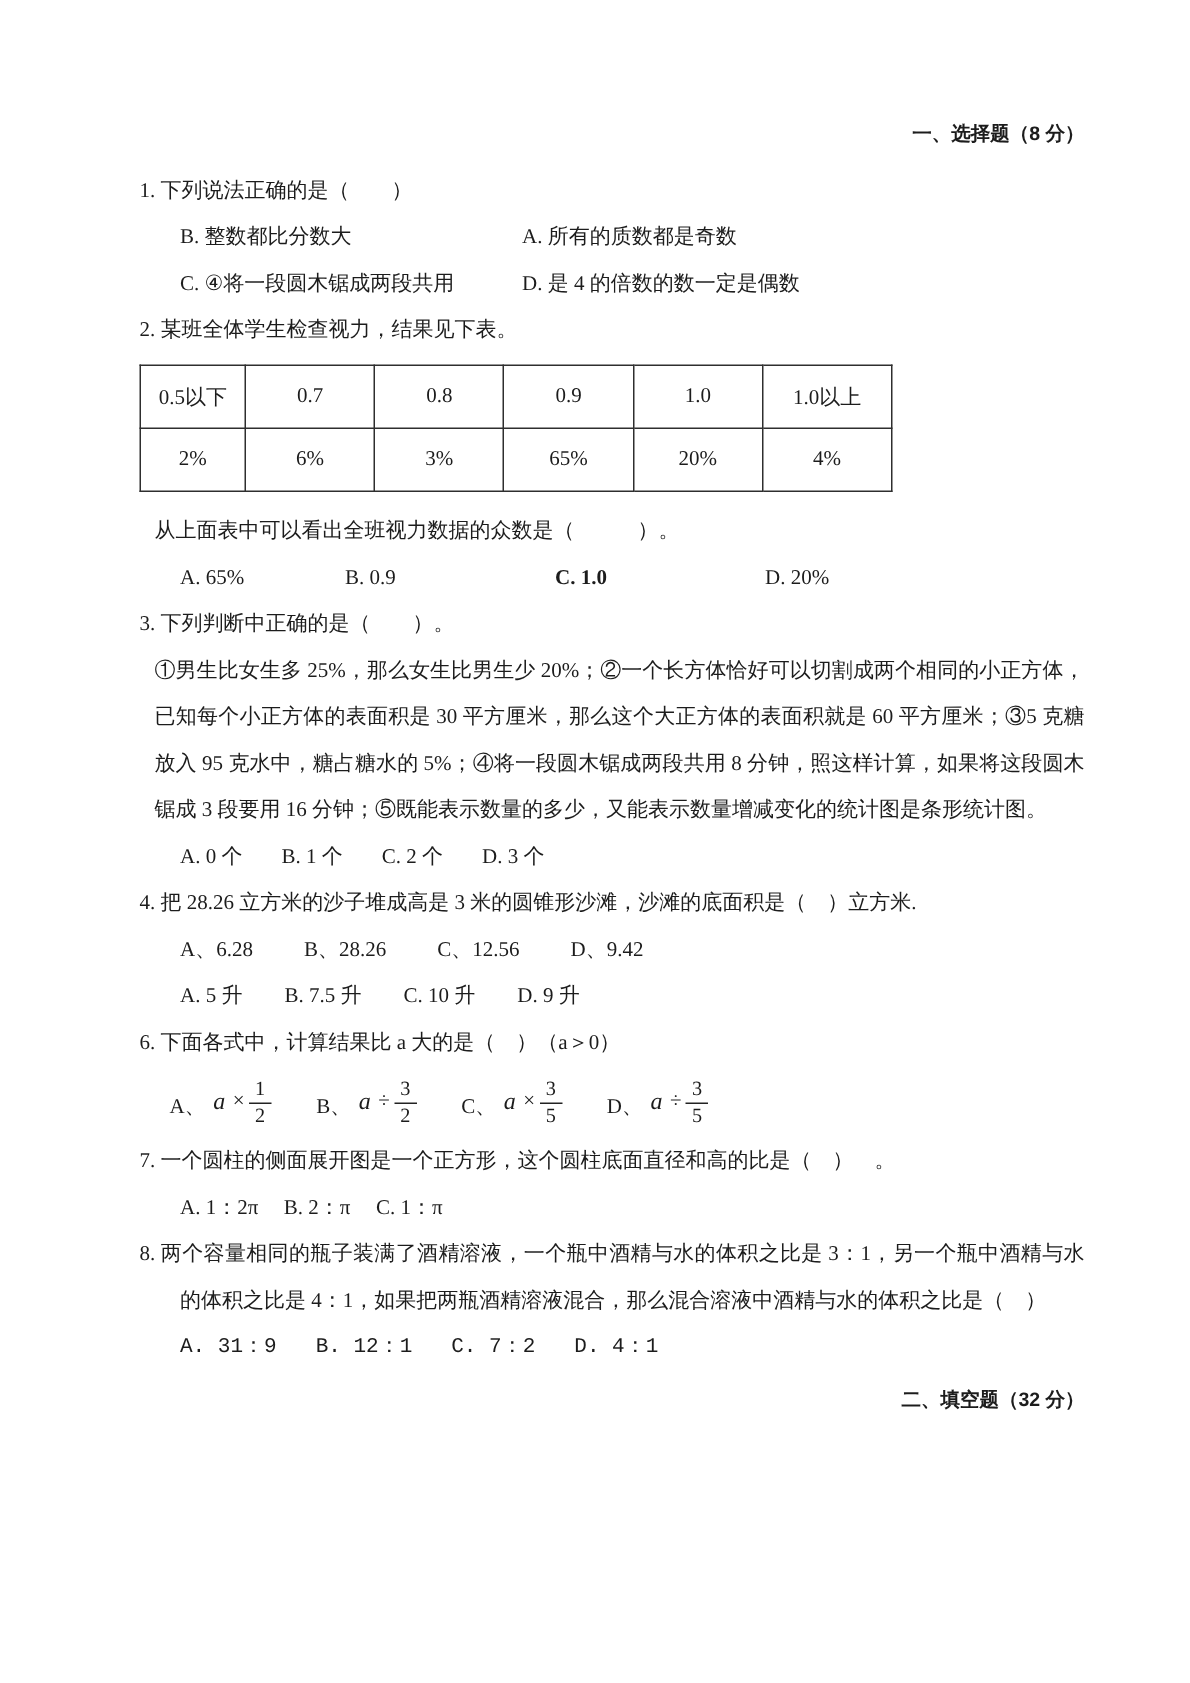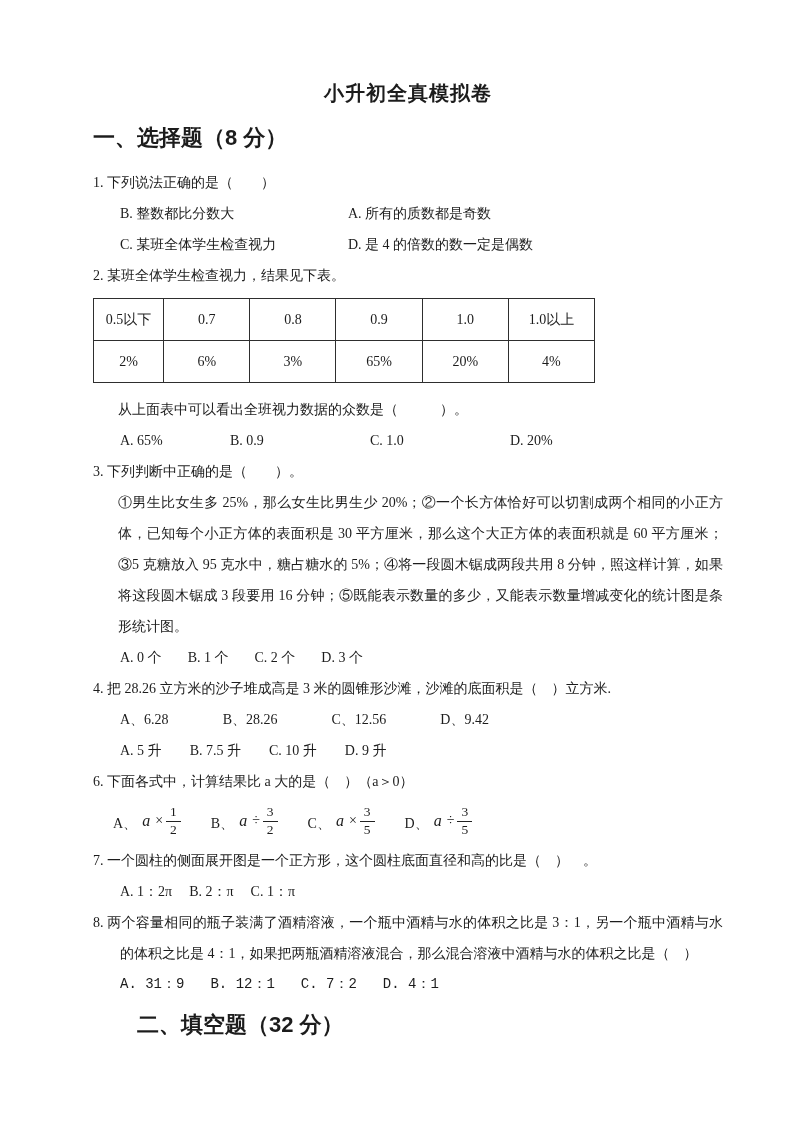--- a/index.html
+++ b/index.html
@@ -22,56 +22,57 @@
     text-align:center;
     font-family:"Liberation Sans","DejaVu Sans",sans-serif;
     font-weight:700;
     font-size:20px;
     letter-spacing:1px;
     margin-bottom:16px;
   }
   .section-heading {
     font-family:"Liberation Sans","DejaVu Sans",sans-serif;
     font-weight:700;
-    font-size:22px;
+    font-size:13px;
     margin-bottom:14px;
+    text-align:right;
   }
   .section-heading.second { margin-top:10px;margin-left:44px; }
 
   .q { font-size:14px; }
   .stem {
     line-height:31px;
     padding-left:27px;
     text-indent:-27px;
     text-align:justify;
   }
   .para {
-    margin-left:25px;
+    margin-left:10px;
     line-height:31px;
     text-align:justify;
   }
   .opt-row {
     display:flex;
     margin-left:27px;
     line-height:31px;
     align-items:center;
   }
   .opt { display:inline-block; }
   
   .opt-grid {
     display:grid;
     grid-template-columns:228px 1fr;
     margin-left:27px;
     line-height:31px;
   }
   .row-q2 .opt:nth-child(1){ width:110px; }
   .row-q2 .opt:nth-child(2){ width:140px; }
-  .row-q2 .opt:nth-child(3){ width:140px; }
+  .row-q2 .opt:nth-child(3){ width:140px;font-weight:bold; }
   .row-q3 { gap:26px; }
-  .row-q4 { gap:54px; }
+  .row-q4 { gap:34px; }
   .row-q5 { gap:28px;font-family:Liberation Serif, serif; }
   .row-q7 { gap:17px; }
   .row-q8 { gap:26px;font-family:Liberation Mono, monospace; }
 
   .vision-table {
     width:502px;
     border-collapse:collapse;
     table-layout:fixed;
     margin:7px 0 11px;
   }
@@ -103,30 +104,29 @@
     vertical-align:middle;
   }
   .frac .num { display:block; border-bottom:1px solid #222; padding:0 4px 1px; }
   .frac .den { display:block; padding-top:1px; }
 </style>
 </head>
 <body>
 
 <div class="page">
 
-  <h1 class="title" data-bind="doc.title">小升初全真模拟卷</h1>
 
   <h2 class="section-heading" data-bind="doc.section1_heading">一、选择题（8 分）</h2>
 
   <div class="q">
     <p class="stem" data-bind="q1.stem">1. 下列说法正确的是（　　）</p>
     <div class="opt-grid">
       <span class="opt" data-bind="q1.options.b">B. 整数都比分数大</span>
       <span class="opt" data-bind="q1.options.a">A. 所有的质数都是奇数</span>
-      <span class="opt" data-bind="q1.options.c">C. 某班全体学生检查视力</span>
+      <span class="opt" data-bind="q1.options.c">C. ④将一段圆木锯成两段共用</span>
       <span class="opt" data-bind="q1.options.d">D. 是 4 的倍数的数一定是偶数</span>
     </div>
   </div>
 
   <div class="q">
     <p class="stem" data-bind="q2.stem">2. 某班全体学生检查视力，结果见下表。</p>
     <table class="vision-table">
       <colgroup>
         <col style="width:14%">
           <col style="width:17.2%">

